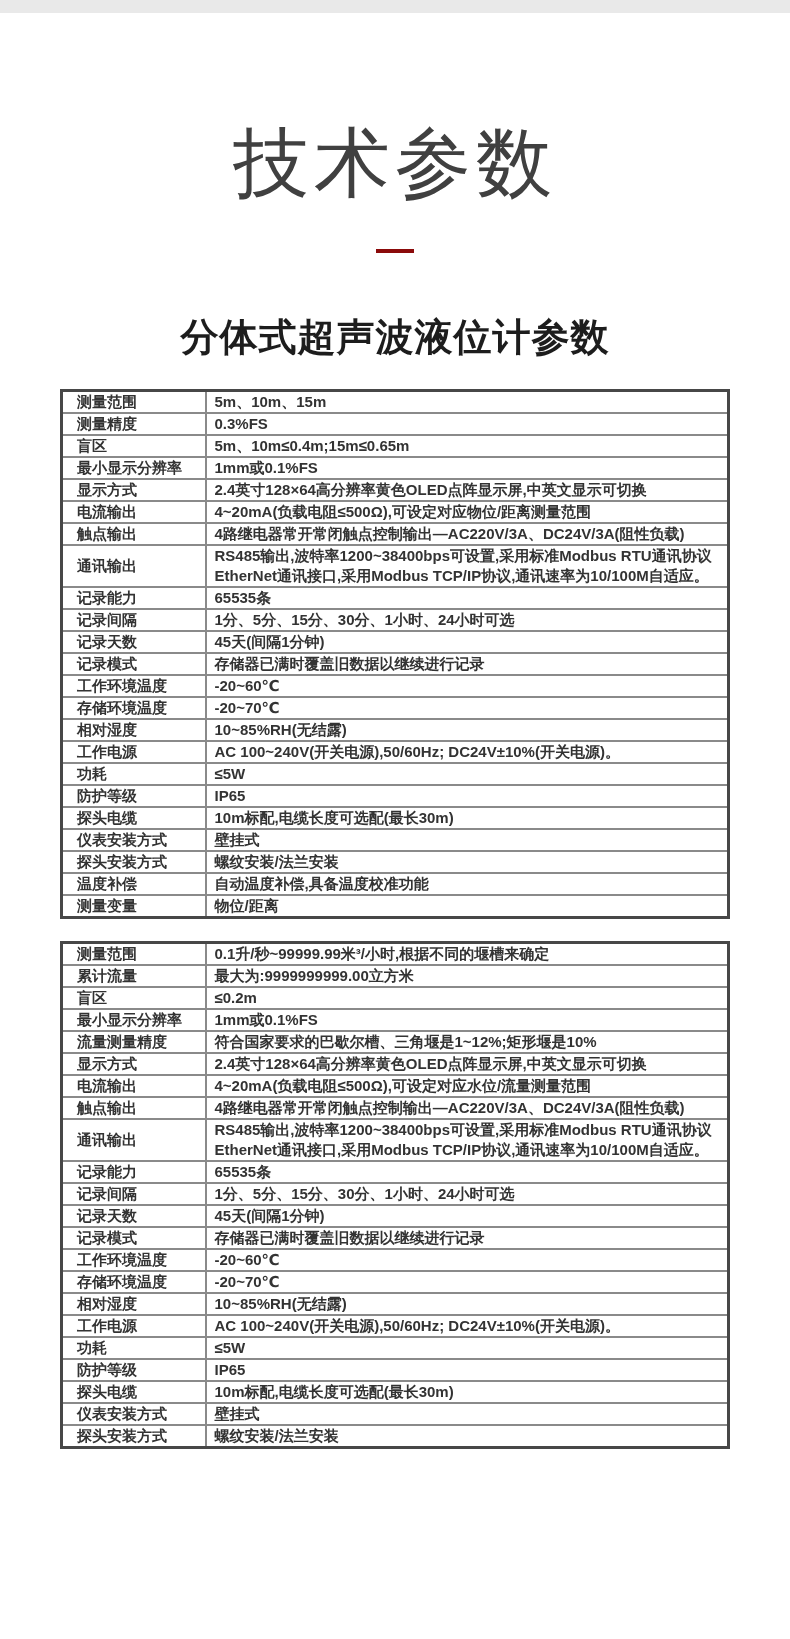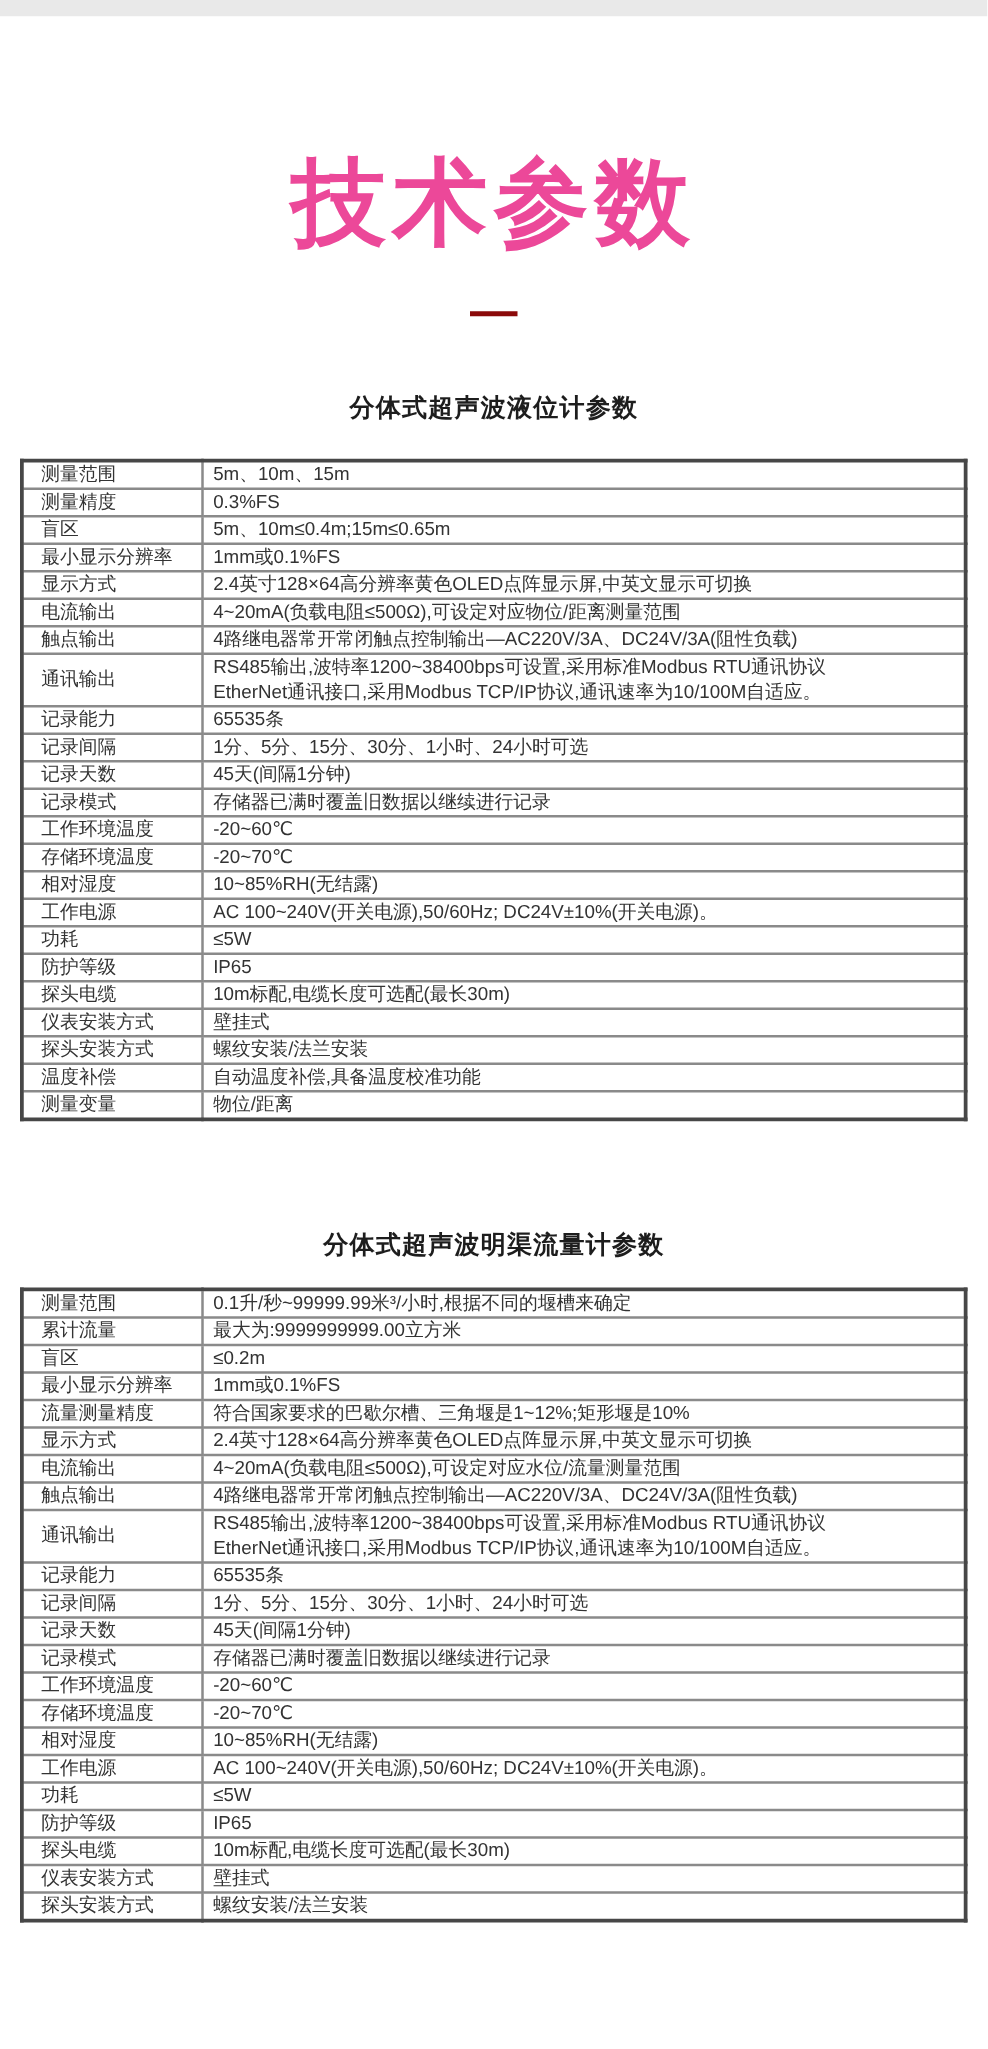--- a/index.html
+++ b/index.html
@@ -14,47 +14,48 @@
   .topbar {
     width: 790px;
     height: 13px;
     background: #e9e9e9;
   }
   .main-title {
     margin: 0;
     padding-top: 112px;
     font-size: 76px;
     line-height: 1;
-    font-weight: 700;
+    font-weight: 400;
     text-align: center;
-    color: #ec4899;
+    color: #404040;
     letter-spacing: 5px;
   }
   .title-underline {
     width: 38px;
     height: 4px;
     background: #8b0a0a;
     margin: 48px auto 0 auto;
   }
   .section-title {
-    font-size: 20px;
+    font-size: 38px;
     line-height: 1.2;
     font-weight: 700;
     text-align: center;
     color: #1d1d1d;
     letter-spacing: 1px;
   }
   .section-title.first { margin-top: 62px; }
   .section-title.second { margin-top: 87px; }
   table.spec-table {
-    width: 758px;
+    width: 670px;
     margin: 12px auto;
     border-collapse: collapse;
     border: 3px solid #474747;
     table-layout: fixed;
+    font-weight: bold;
   }
   table.spec-table.first { margin-top: 28px; }
   table.spec-table.second { margin-top: 22px; }
   .spec-table td {
     border: 2px solid #8a8a8a;
     height: 20px;
     line-height: 20px;
     font-size: 15px;
     vertical-align: middle;
     color: #333333;
@@ -196,21 +197,20 @@
 
         <tr>
           <td class="cell-label">测量变量</td>
           <td class="cell-value">物位/距离</td>
         </tr>
       </tbody>
   </table>
 </section>
 
 <section>
-  <h2 class="section-title second">分体式超声波明渠流量计参数</h2>
   <table class="spec-table second">
     <tbody>
 
         <tr>
           <td class="cell-label">测量范围</td>
           <td class="cell-value">0.1升/秒~99999.99米³/小时,根据不同的堰槽来确定</td>
         </tr>
 
         <tr>
           <td class="cell-label">累计流量</td>

